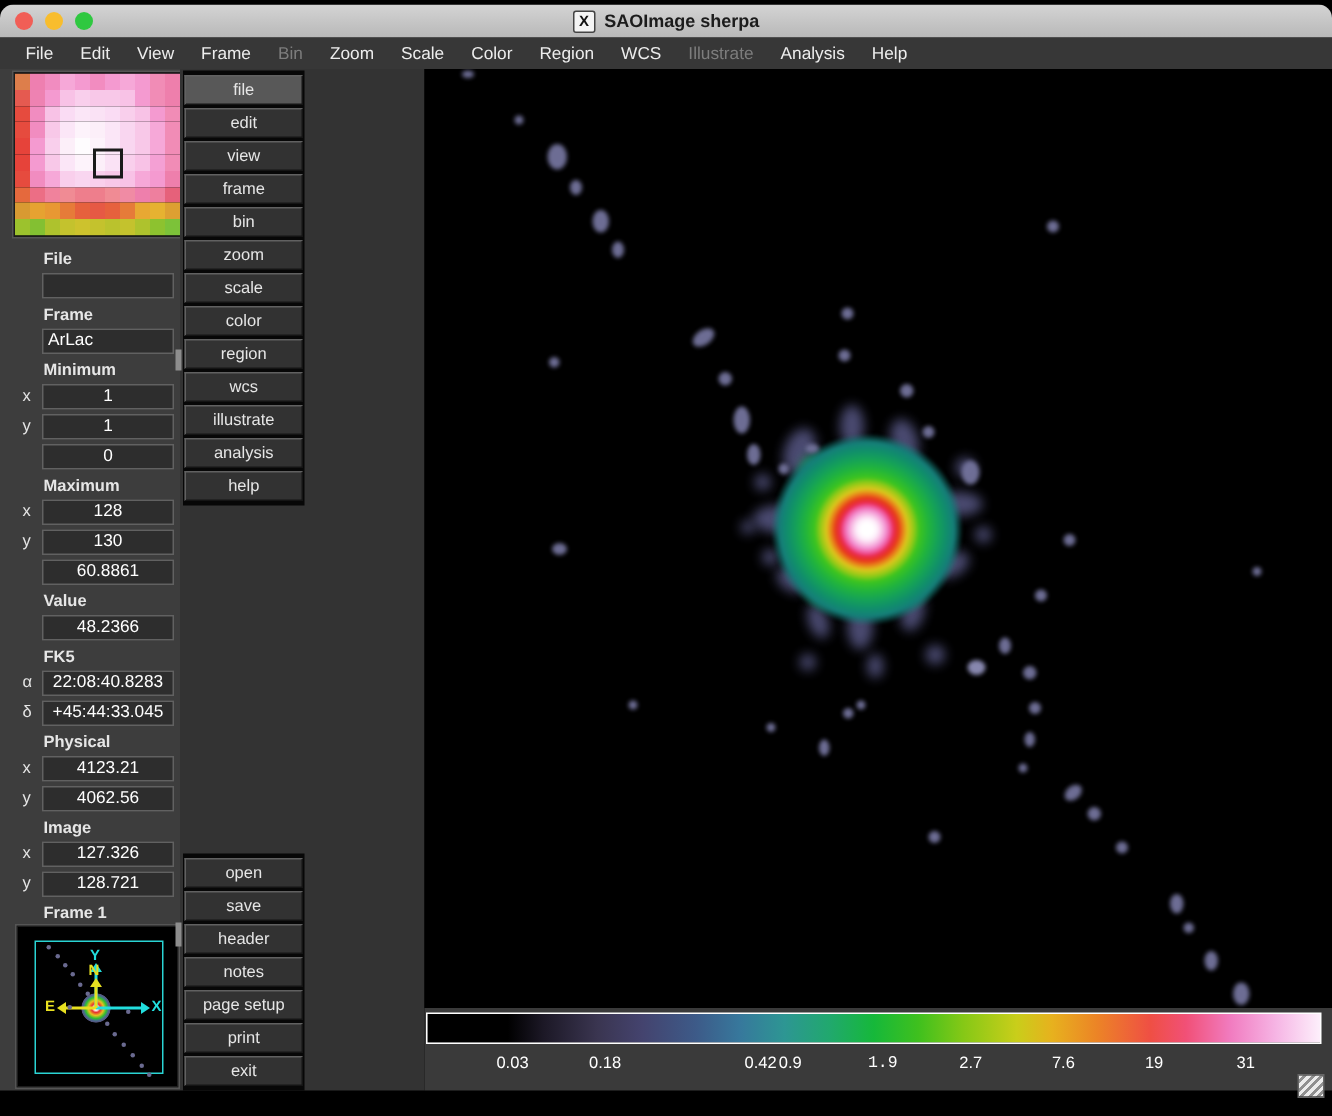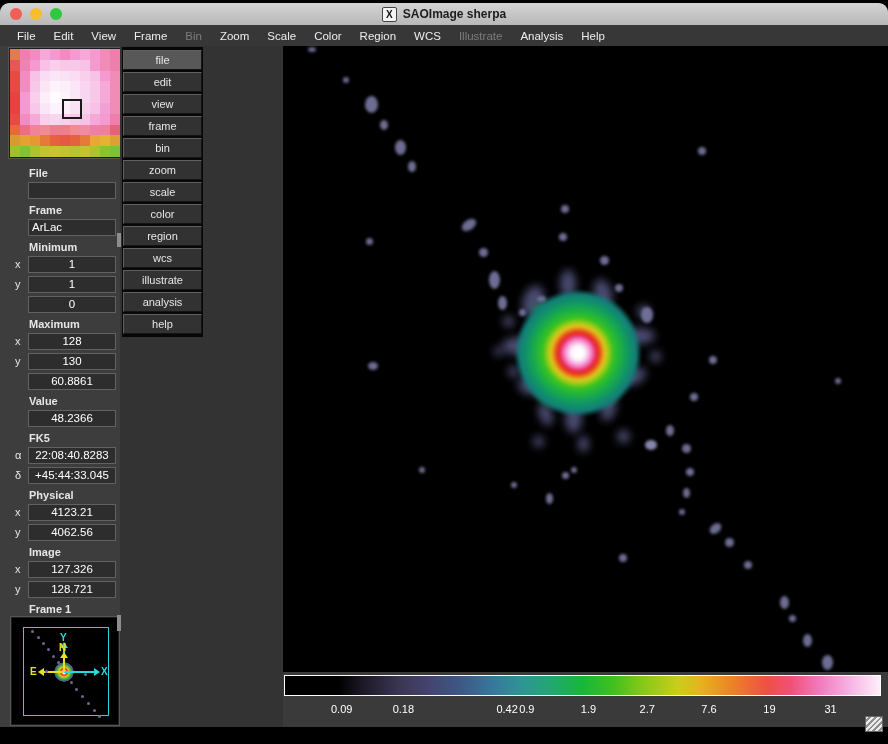--- a/index.html
+++ b/index.html
@@ -363,20 +363,29 @@
         <button class="tkbtn">frame</button>
         <button class="tkbtn">bin</button>
         <button class="tkbtn">zoom</button>
         <button class="tkbtn">scale</button>
         <button class="tkbtn">color</button>
         <button class="tkbtn">region</button>
         <button class="tkbtn">wcs</button>
         <button class="tkbtn">illustrate</button>
         <button class="tkbtn">analysis</button>
         <button class="tkbtn">help</button>
+      </div>
+    <div class="btncol" style="left:2px;top:523px;" id="colfile">
+        <button class="tkbtn">open</button>
+        <button class="tkbtn">save</button>
+        <button class="tkbtn">header</button>
+        <button class="tkbtn">notes</button>
+        <button class="tkbtn">page setup</button>
+        <button class="tkbtn">print</button>
+        <button class="tkbtn">exit</button>
       </div>
     <div class="sash" style="left:-3px;top:187px;height:14px;"></div>
     <div class="sash" style="left:-3px;top:569px;height:16px;"></div>
   </div>
 
   <div class="mainimg" id="mainimg">
       <div class="blob" style="left: 240px; top: 239px; width: 20px; height: 32px; background: rgb(85, 85, 129); filter: blur(4px); opacity: 0.88; transform: rotate(20deg);"></div>
       <div class="blob" style="left: 277px; top: 224px; width: 16px; height: 28px; background: rgb(85, 85, 129); filter: blur(4px); opacity: 0.88; transform: rotate(0deg);"></div>
       <div class="blob" style="left: 311px; top: 233px; width: 18px; height: 30px; background: rgb(85, 85, 129); filter: blur(4px); opacity: 0.88; transform: rotate(-15deg);"></div>
       <div class="blob" style="left: 340px; top: 282px; width: 32px; height: 16px; background: rgb(85, 85, 129); filter: blur(4px); opacity: 0.88; transform: rotate(0deg);"></div>
@@ -441,25 +450,25 @@
       <div class="blob" style="left: 136px; top: 421px; width: 6px; height: 6px; background: rgb(115, 115, 156); filter: blur(1.5px); opacity: 0.95; transform: rotate(0deg);"></div>
       <div class="blob" style="left: 228px; top: 436px; width: 6px; height: 6px; background: rgb(115, 115, 156); filter: blur(1.5px); opacity: 0.95; transform: rotate(0deg);"></div>
       <div class="blob" style="left: 262.5px; top: 446.5px; width: 7px; height: 11px; background: rgb(115, 115, 156); filter: blur(1.5px); opacity: 0.95; transform: rotate(0deg);"></div>
       <div class="blob" style="left: 278.5px; top: 425.5px; width: 7px; height: 7px; background: rgb(115, 115, 156); filter: blur(1.5px); opacity: 0.95; transform: rotate(0deg);"></div>
       <div class="blob" style="left: 288px; top: 421px; width: 6px; height: 6px; background: rgb(115, 115, 156); filter: blur(1.5px); opacity: 0.95; transform: rotate(0deg);"></div>
     </div>
 
   <div class="bottombar">
     <div class="cbar" id="cbar" style="background: linear-gradient(to right, rgb(0, 0, 0) 0%, rgb(0, 0, 0) 9%, rgb(28, 24, 38) 13%, rgb(58, 53, 80) 19%, rgb(68, 67, 110) 24%, rgb(61, 90, 136) 30%, rgb(55, 120, 156) 35%, rgb(45, 150, 147) 40%, rgb(33, 168, 110) 45%, rgb(22, 184, 58) 50%, rgb(63, 192, 30) 55%, rgb(133, 200, 22) 60%, rgb(201, 206, 26) 66%, rgb(231, 177, 30) 70%, rgb(236, 132, 38) 75%, rgb(239, 79, 68) 81%, rgb(241, 80, 119) 85%, rgb(241, 124, 192) 90%, rgb(246, 180, 228) 95%, rgb(253, 239, 251) 100%);"></div>
     <div id="ticks">
-        <span class="tick" style="left: 9.7%;">0.09</span>
+        <span class="tick" style="left: 9.7%;">0.03</span>
         <span class="tick" style="left: 19.9%;">0.18</span>
         <span class="tick" style="left: 30.1%; margin-left: 42px;">0.42</span>
         <span class="tick" style="left: 40.3%;">0.9</span>
-        <span class="tick" style="left: 50.5%;">1.9</span>
+        <span class="tick" style="left: 50.5%; font-family: Liberation Mono, monospace;">1.9</span>
         <span class="tick" style="left: 60.2%;">2.7</span>
         <span class="tick" style="left: 70.4%;">7.6</span>
         <span class="tick" style="left: 80.4%;">19</span>
         <span class="tick" style="left: 90.5%;">31</span>
       </div>
     <div class="grip"></div>
   </div>
 
 </div>
 

